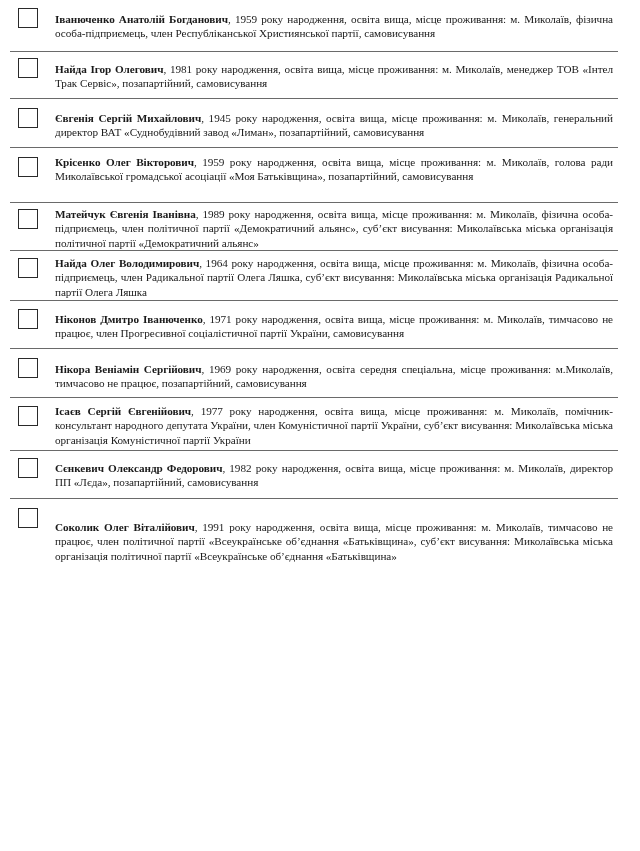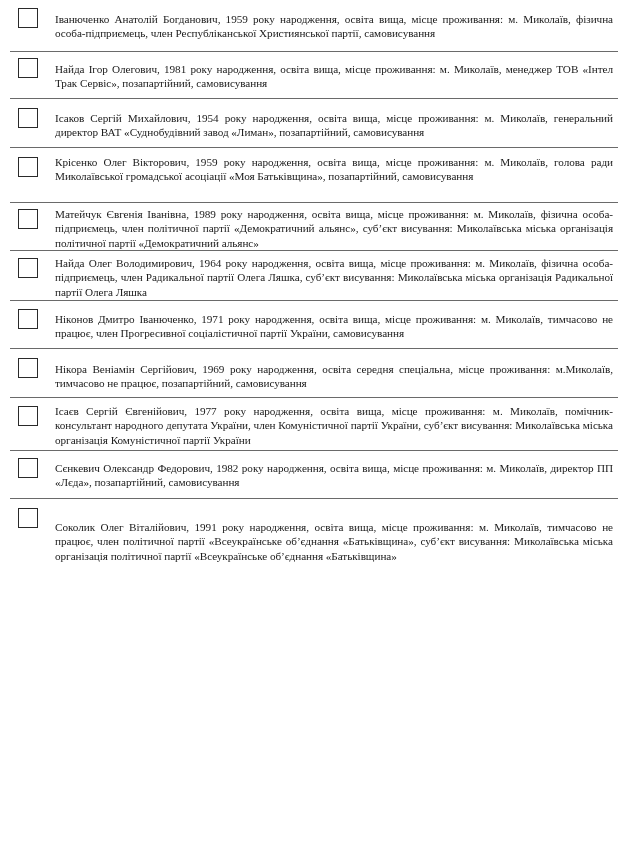--- a/index.html
+++ b/index.html
@@ -34,21 +34,21 @@
   .text {
     position: absolute;
     left: 55px;
     width: 558px;
     font-size: 11.2px;
     line-height: 14.4px;
     text-align: justify;
     letter-spacing: -0.05px;
   }
   .name {
-    font-weight: normal;
+    font-weight: bold;
   }
   .divider {
     position: absolute;
     left: 10px;
     width: 608px;
     height: 0;
     border-top: 1.3px solid #6a6a6a;
   }
 </style>
 </head>
@@ -63,21 +63,21 @@
   <div class="divider" style="top:51px"></div>
 
   <div class="checkbox" style="top:58px"></div>
   <div class="text" style="top:62px">
     <span class="name">Найда Ігор Олегович</span><span>, 1981 року народження, освіта вища, місце проживання: м. Миколаїв, менеджер ТОВ «Інтел Трак Сервіс», позапартійний, самовисування</span>
   </div>
   <div class="divider" style="top:98px"></div>
 
   <div class="checkbox" style="top:108px"></div>
   <div class="text" style="top:111px">
-    <span class="name">Ісаков Сергій Михайлович</span><span>, 1954 року народження, освіта вища, місце проживання: м. Миколаїв, генеральний директор ВАТ «Суднобудівний завод «Лиман», позапартійний, самовисування</span>
+    <span class="name">Євгенія Сергій Михайлович</span><span>, 1945 року народження, освіта вища, місце проживання: м. Миколаїв, генеральний директор ВАТ «Суднобудівний завод «Лиман», позапартійний, самовисування</span>
   </div>
   <div class="divider" style="top:147px"></div>
 
   <div class="checkbox" style="top:157px"></div>
   <div class="text" style="top:155px">
     <span class="name">Крісенко Олег Вікторович</span><span>, 1959 року народження, освіта вища, місце проживання: м. Миколаїв, голова ради Миколаївської громадської асоціації «Моя Батьківщина», позапартійний, самовисування</span>
   </div>
   <div class="divider" style="top:202px"></div>
 
   <div class="checkbox" style="top:209px"></div>

